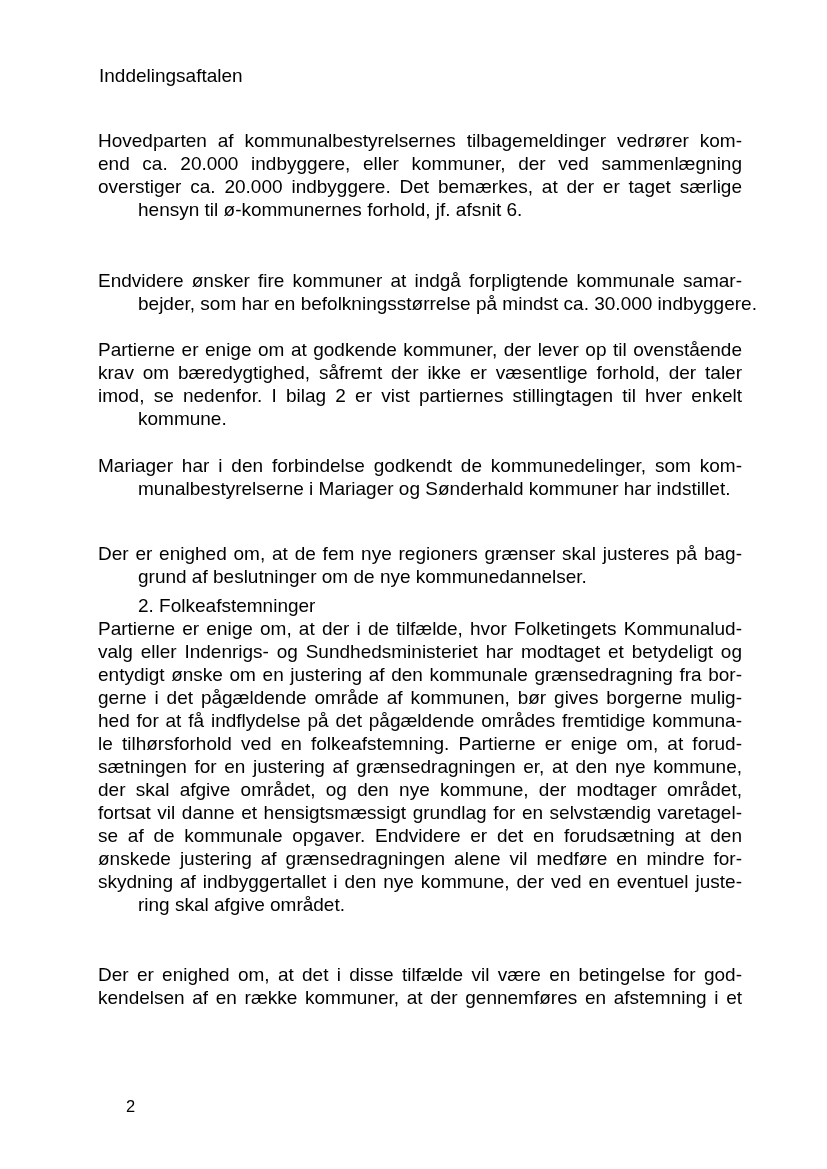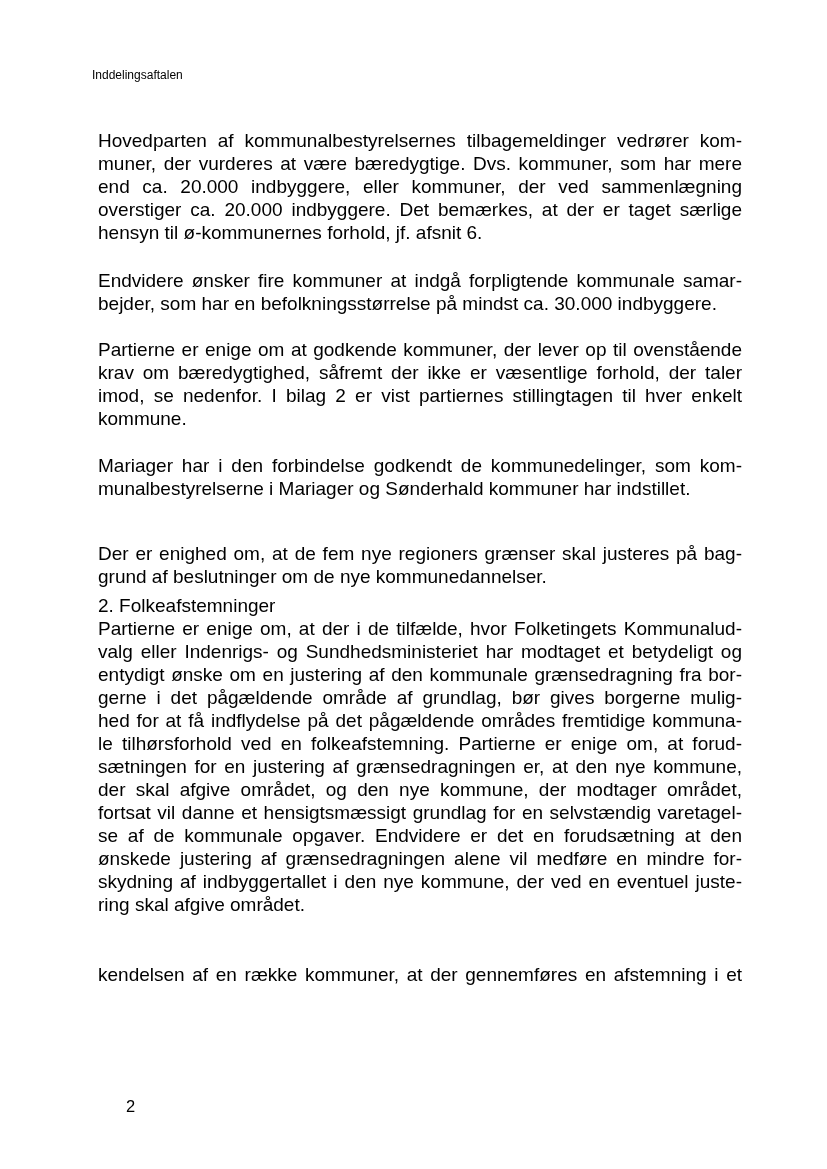--- a/index.html
+++ b/index.html
@@ -1,35 +1,34 @@
 <!DOCTYPE html>
 <html><head>
 <meta charset="utf-8">
 <style>
   html, body { margin: 0; padding: 0; background: #ffffff; }
   body { width: 827px; height: 1169px; position: relative; overflow: hidden;
          font-family: "Liberation Sans", sans-serif; color: #000; }
   .page { position: absolute; left: 0; top: 0; width: 827px; height: 1169px; background: #fff; }
-  .running-header { position: absolute; left: 92px; top: 64px; font-size: 12px; line-height: 23px; }
+  .running-header { position: absolute; left: 99px; top: 64px; font-size: 19px; line-height: 23px; }
   .block { position: absolute; left: 98px; width: 644px; font-size: 19px; line-height: 23px; }
   .line { display: block; height: 23px; white-space: nowrap; text-align: justify; text-align-last: justify; }
-  .line.last { text-align-last: left; }
+  .line.last { text-align-last: left; margin-left: 40px; }
   .heading { font-weight: normal; }
   .page-number { position: absolute; left: 126px; top: 1095px; font-size: 16.5px; line-height: 23px; }
 </style>
 </head>
 <body>
 
 <div class="page">
 
   <div class="running-header">Inddelingsaftalen</div>
 
   <div class="block" style="top:129px;">
     <span class="line">Hovedparten af kommunalbestyrelsernes tilbagemeldinger vedrører kom-</span>
-    <span class="line">muner, der vurderes at være bæredygtige. Dvs. kommuner, som har mere</span>
     <span class="line">end ca. 20.000 indbyggere, eller kommuner, der ved sammenlægning</span>
     <span class="line">overstiger ca. 20.000 indbyggere. Det bemærkes, at der er taget særlige</span>
     <span class="line last">hensyn til ø-kommunernes forhold, jf. afsnit 6.</span>
   </div>
 
   <div class="block" style="top:269px;">
     <span class="line">Endvidere ønsker fire kommuner at indgå forpligtende kommunale samar-</span>
     <span class="line last">bejder, som har en befolkningsstørrelse på mindst ca. 30.000 indbyggere.</span>
   </div>
 
@@ -48,30 +47,31 @@
   <div class="block" style="top:542px;">
     <span class="line">Der er enighed om, at de fem nye regioners grænser skal justeres på bag-</span>
     <span class="line last">grund af beslutninger om de nye kommunedannelser.</span>
   </div>
 
   <div class="block" style="top:594px;">
     <span class="line last heading">2. Folkeafstemninger</span>
     <span class="line">Partierne er enige om, at der i de tilfælde, hvor Folketingets Kommunalud-</span>
     <span class="line">valg eller Indenrigs- og Sundhedsministeriet har modtaget et betydeligt og</span>
     <span class="line">entydigt ønske om en justering af den kommunale grænsedragning fra bor-</span>
-    <span class="line">gerne i det pågældende område af grundlag, bør gives borgerne mulig-</span>
+    <span class="line">gerne i det pågældende område af kommunen, bør gives borgerne mulig-</span>
     <span class="line">hed for at få indflydelse på det pågældende områdes fremtidige kommuna-</span>
     <span class="line">le tilhørsforhold ved en folkeafstemning. Partierne er enige om, at forud-</span>
     <span class="line">sætningen for en justering af grænsedragningen er, at den nye kommune,</span>
     <span class="line">der skal afgive området, og den nye kommune, der modtager området,</span>
     <span class="line">fortsat vil danne et hensigtsmæssigt grundlag for en selvstændig varetagel-</span>
     <span class="line">se af de kommunale opgaver. Endvidere er det en forudsætning at den</span>
     <span class="line">ønskede justering af grænsedragningen alene vil medføre en mindre for-</span>
     <span class="line">skydning af indbyggertallet i den nye kommune, der ved en eventuel juste-</span>
     <span class="line last">ring skal afgive området.</span>
   </div>
 
   <div class="block" style="top:963px;">
+    <span class="line">Der er enighed om, at det i disse tilfælde vil være en betingelse for god-</span>
     <span class="line">kendelsen af en række kommuner, at der gennemføres en afstemning i et</span>
   </div>
 
   <div class="page-number">2</div>
 </div>
 
 </body></html>

